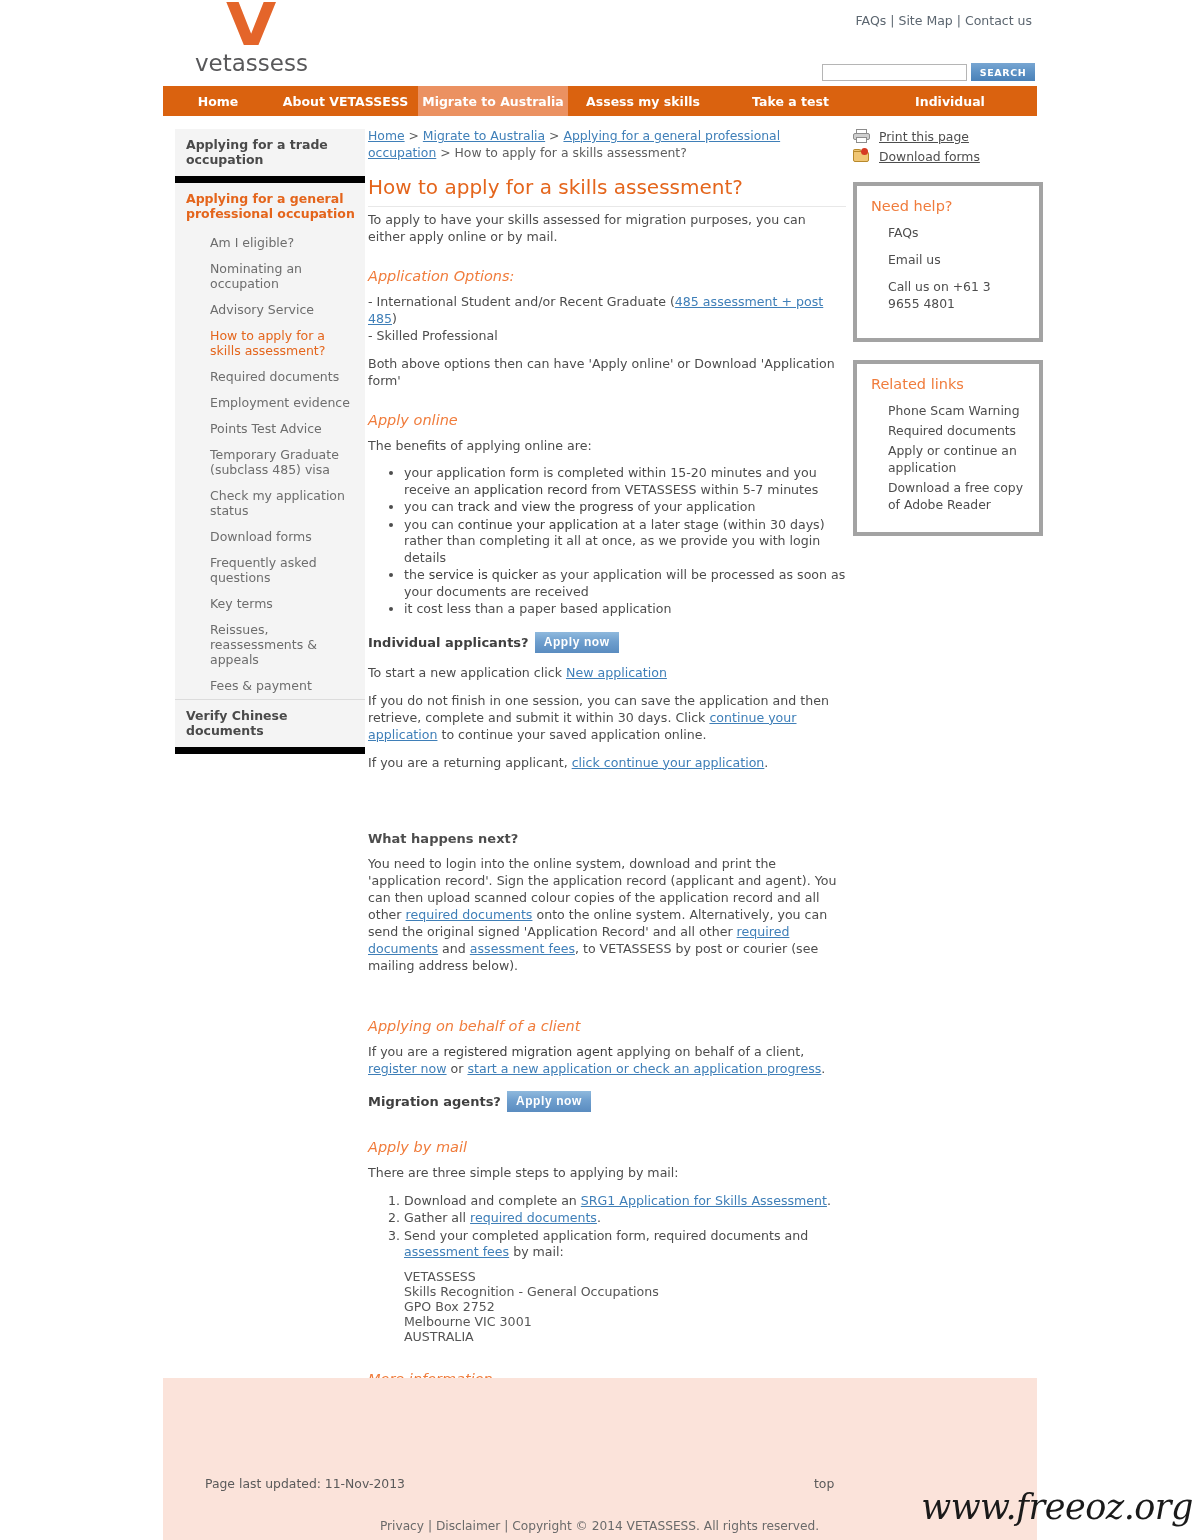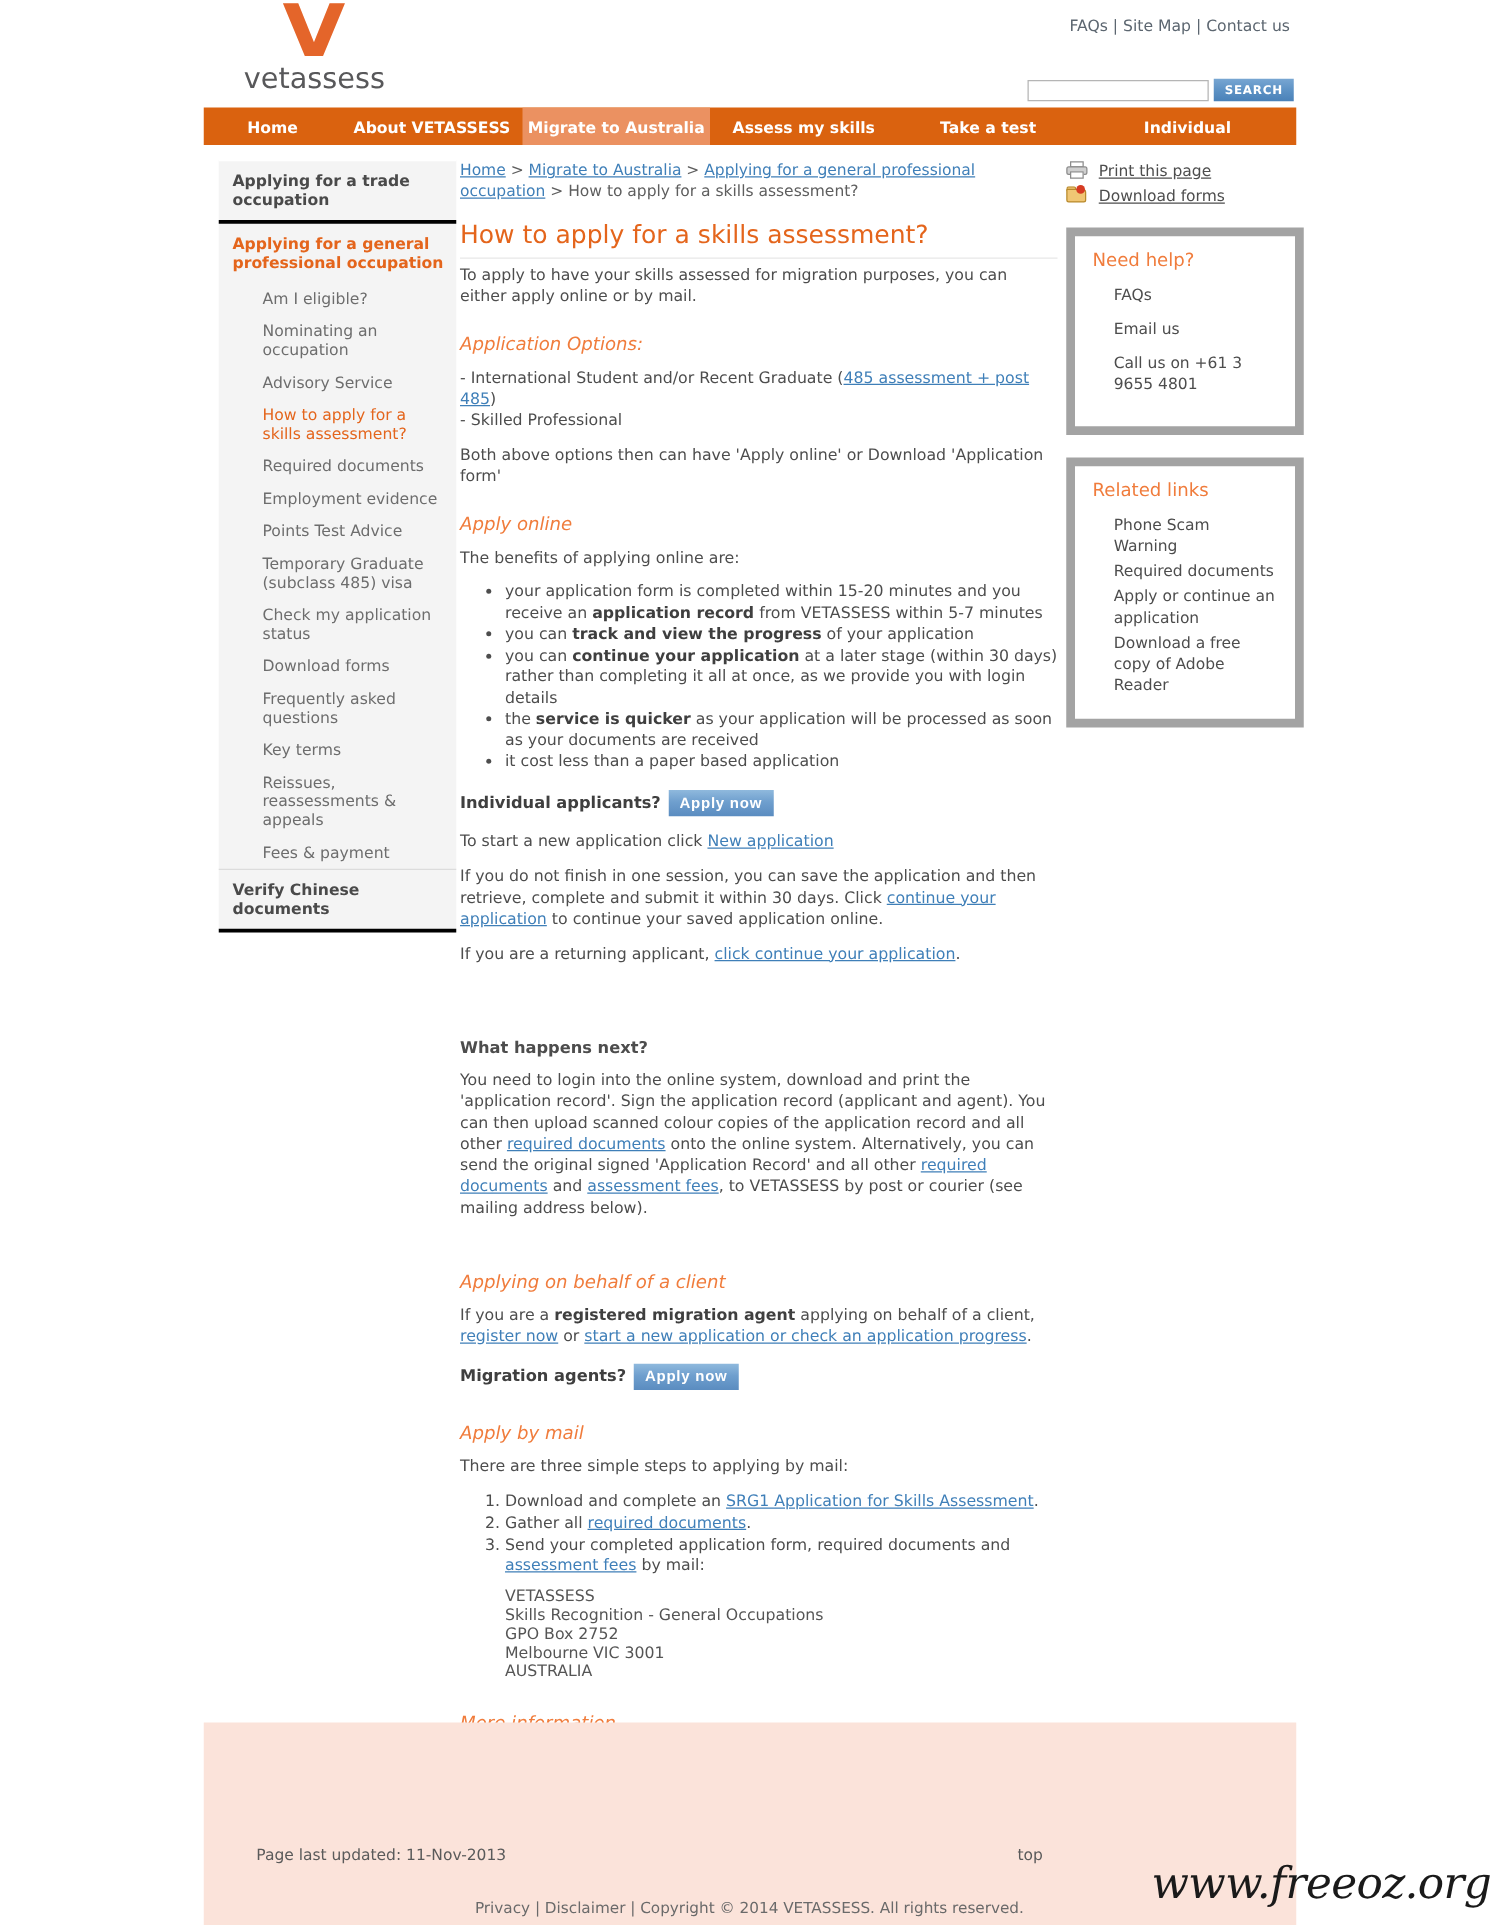--- a/index.html
+++ b/index.html
@@ -130,21 +130,21 @@
     width: 190px;
     background: #f4f4f4;
     border-top: 1px solid #ffffff;
     font-size: 12.5px;
   }
   .lnav-sec {
     padding: 8px 10px 9px 11px;
     font-weight: bold;
     color: #4a4a4a;
     line-height: 15px;
-    border-bottom: 3px solid #000000;
+    border-bottom: 7px solid #000000;
     cursor: pointer;
   }
   .lnav-sec.cur { color: #E4651C; border-bottom: none; }
   .lnav-sub {
     padding: 5px 9px 6px 35px;
     color: #6d6d6d;
     line-height: 15px;
     cursor: pointer;
   }
   .lnav-sub.cur { color: #E4651C; }
@@ -195,21 +195,21 @@
   .main ul {
     margin: 11px 0 11px 0;
     padding-left: 36px;
     list-style: disc;
   }
   .main ol {
     margin: 12px 0 6px 0;
     padding-left: 36px;
   }
   .main li { margin-bottom: 1px; line-height: 16.5px; }
-  .main b, .main strong { font-weight: bold; color: #3f3f3f; }
+  .main b, .main strong { font-weight: normal; color: #3f3f3f; }
   .applyrow {
     display: flex;
     align-items: center;
     margin: 14px 0 11px 0;
   }
   .applyrow .lbl { font-weight: bold; color: #3f3f3f; font-size: 13px; }
   .applybtn {
     margin-left: 6px;
     display: inline-block;
     padding: 3px 9px 4px 9px;
@@ -269,21 +269,21 @@
     position: absolute; left: 0; top: 1px; width: 8px; height: 4px;
     background: #F0C674; border: 1px solid #B8892B; border-bottom: none;
     border-radius: 2px 2px 0 0;
   }
   .ico-folder .dot {
     position: absolute; left: 8px; top: 0px; width: 7px; height: 7px;
     background: #D63B23; border-radius: 50%;
   }
   .panel {
     margin-top: 18px;
-    border: 7px solid #a3a3a3;
+    border: 4px solid #a3a3a3;
     padding: 12px 14px 16px 14px;
     background: #ffffff;
   }
   .panel h4 {
     margin: 0 0 10px 0;
     font-size: 14.5px;
     font-weight: normal;
     color: #F07C3C;
   }
   .panel .item {

